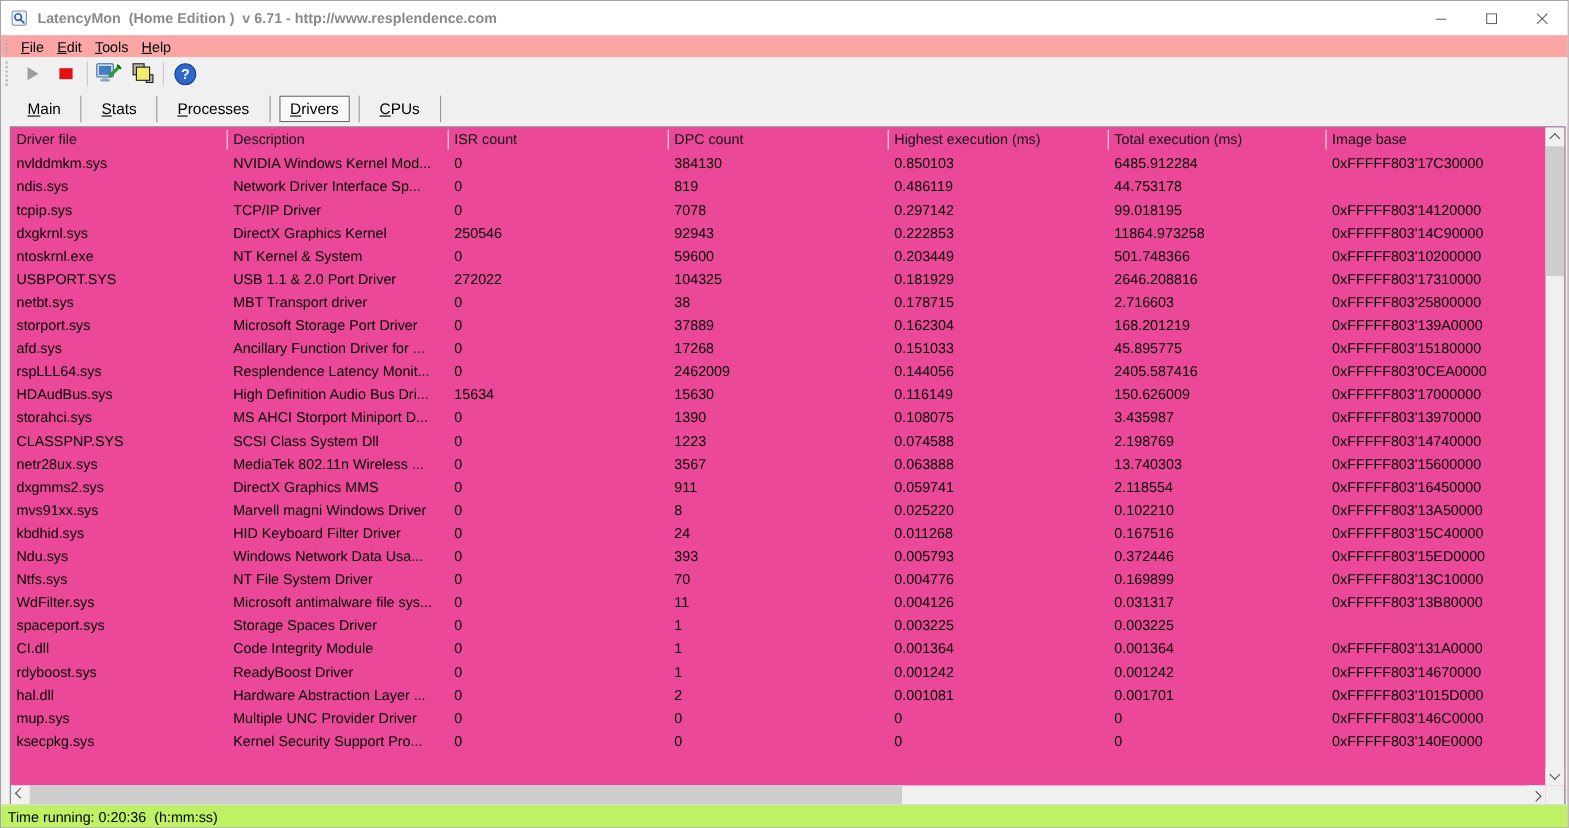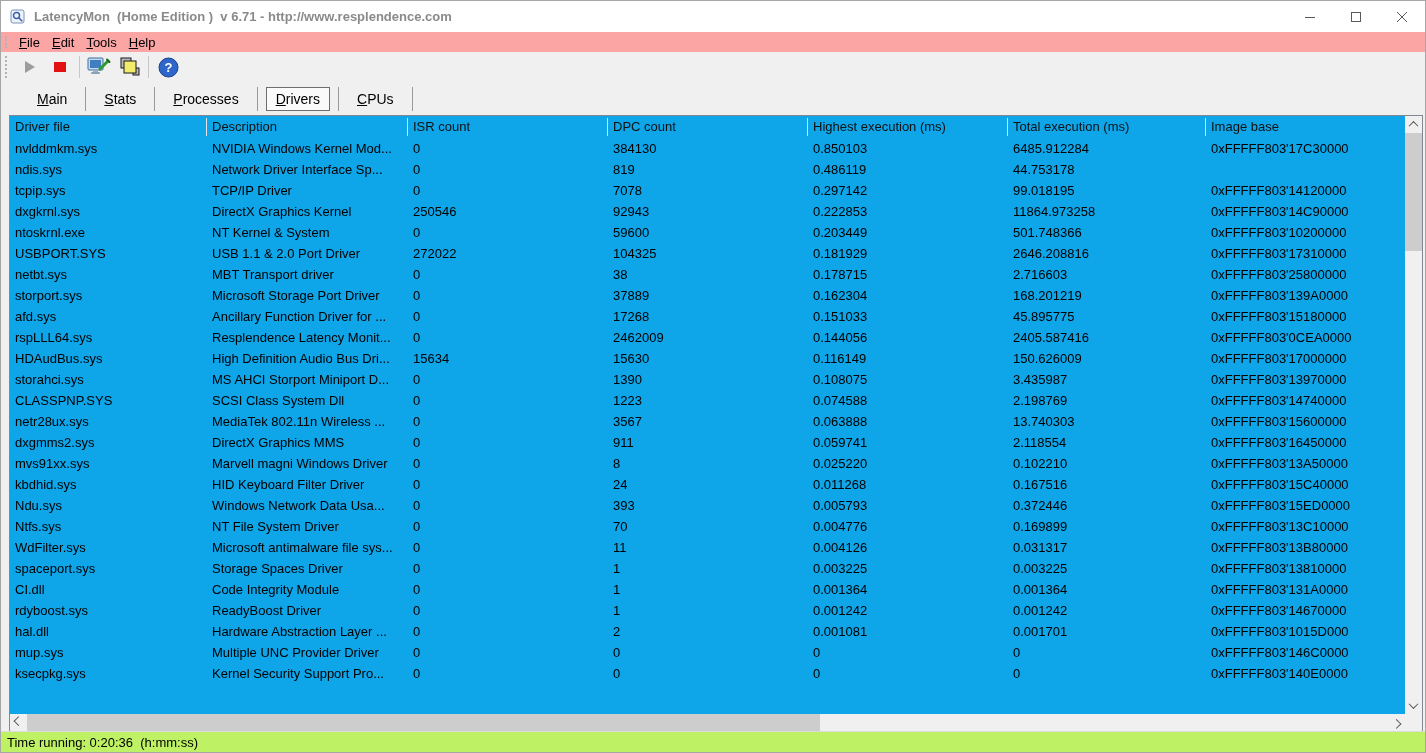--- a/index.html
+++ b/index.html
@@ -24,28 +24,28 @@
   .grip.tool-grip { height:22px; margin-right:8px; }
   .menu-item { font-size:13px; color:#000; padding:1px 6px; }
   .menu-item::first-letter { text-decoration:underline; }
 
   
   .toolbar { position:absolute; top:51px; left:0; right:0; height:30px; background:#f0f0f0; display:flex; align-items:center; }
   .tb-btn { width:30px; height:26px; display:flex; align-items:center; justify-content:center; }
   .tb-sep { width:1px; height:22px; background:#c8c8c8; margin:0 4px; }
 
   
-  .tabbar { position:absolute; top:81px; left:0; right:0; height:33px; background:#f0f0f0; display:flex; align-items:center; padding-left:24px; }
+  .tabbar { position:absolute; top:81px; left:0; right:0; height:33px; background:#f0f0f0; display:flex; align-items:center; padding-left:12px; }
   .tab { font-size:14px; color:#000; padding:3px 9px; margin:0 2px; border:1px solid transparent; }
   .tab::first-letter { text-decoration:underline; }
   .tab.active { border:1px solid #6e6e6e; background:#fafafa; }
   .tab-sep { width:1px; height:24px; background:#9a9a9a; margin:0 6px; }
 
   
-  .table-panel { position:absolute; left:8px; right:2px; top:114px; height:617px; background:#0ea5e9; border:1px solid #828790; box-sizing:border-box; }
+  .table-panel { position:absolute; left:8px; right:2px; top:114px; height:617px; background:#ec4899; border:1px solid #828790; box-sizing:border-box; }
   .thead { display:flex; height:22px; align-items:center; }
   .th { font-size:13px; color:#111; padding-left:5px; box-sizing:border-box; height:18px; line-height:18px;
         border-right:1px solid #e2e2e2; white-space:nowrap; overflow:hidden; flex-shrink:0; }
   .th.c6 { border-right:none; }
   .tbody {}
   .tr { display:flex; height:21px; line-height:21px; }
   .td { font-size:13px; color:#000; padding-left:5px; box-sizing:border-box; white-space:nowrap; overflow:hidden; flex-shrink:0; }
   .c0 { width:197px; } .c1 { width:201px; } .c2 { width:200px; } .c3 { width:200px; }
   .c4 { width:200px; } .c5 { width:198px; } .c6 { width:180px; flex:1 1 auto; }
 
@@ -355,21 +355,20 @@
           <div class="td c5">0.031317</div>
           <div class="td c6">0xFFFFF803'13B80000</div>
         </div>
         <div class="tr">
           <div class="td c0">spaceport.sys</div>
           <div class="td c1">Storage Spaces Driver</div>
           <div class="td c2">0</div>
           <div class="td c3">1</div>
           <div class="td c4">0.003225</div>
           <div class="td c5">0.003225</div>
-          <div class="td c6">0xFFFFF803'13810000</div>
         </div>
         <div class="tr">
           <div class="td c0">CI.dll</div>
           <div class="td c1">Code Integrity Module</div>
           <div class="td c2">0</div>
           <div class="td c3">1</div>
           <div class="td c4">0.001364</div>
           <div class="td c5">0.001364</div>
           <div class="td c6">0xFFFFF803'131A0000</div>
         </div>

